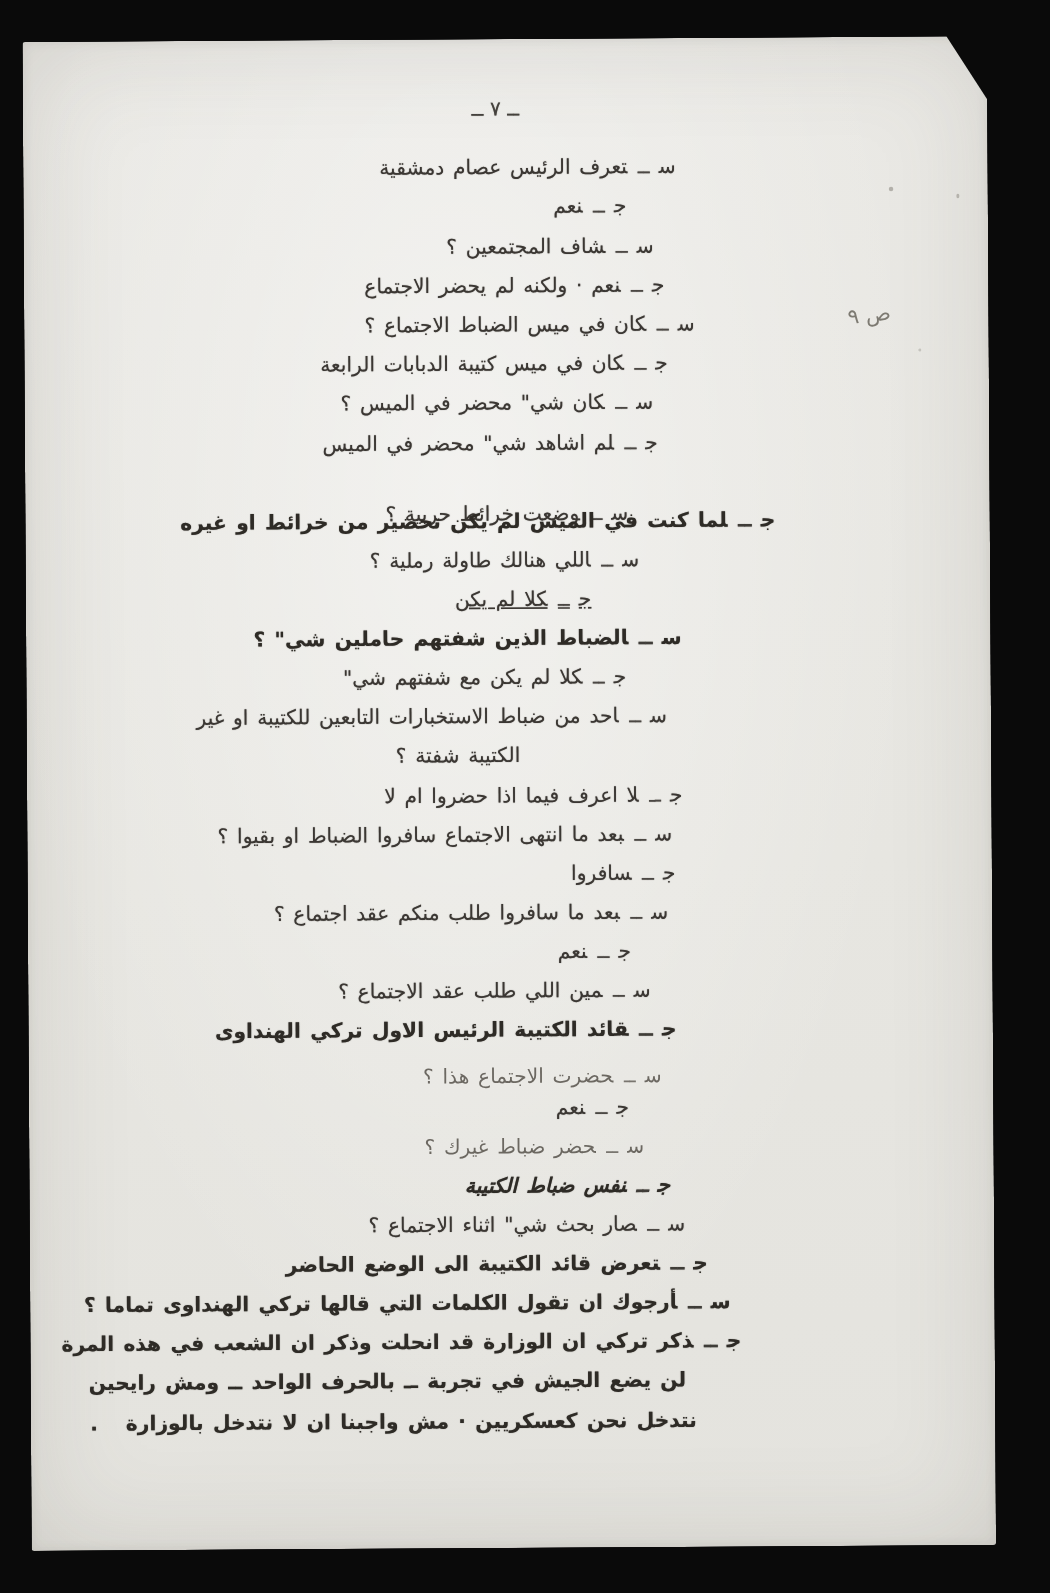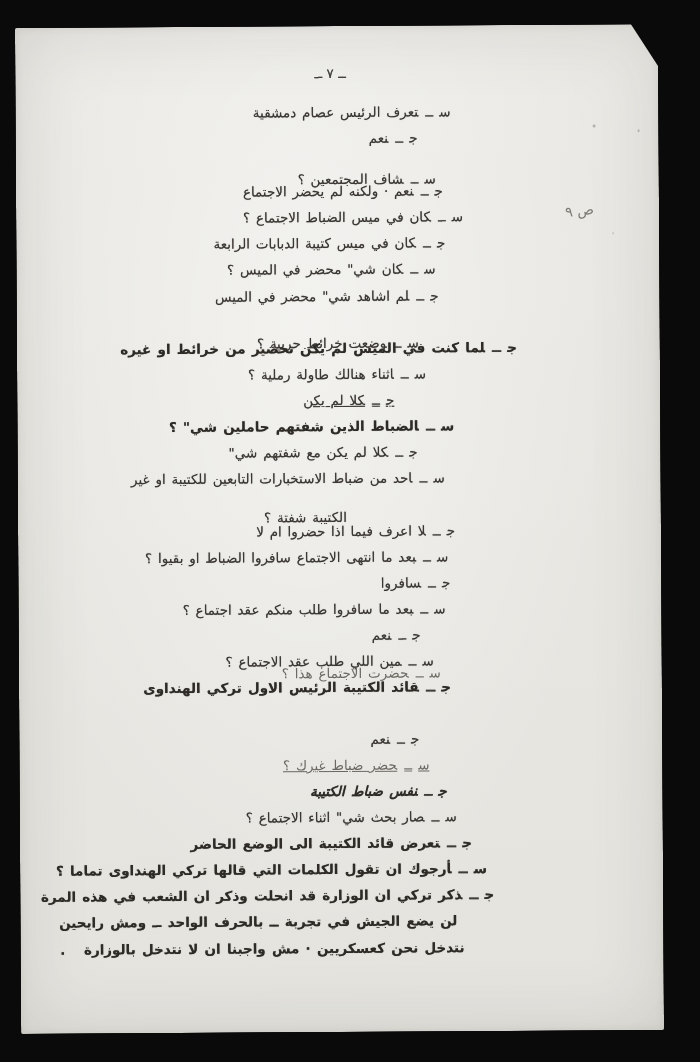--- a/index.html
+++ b/index.html
@@ -49,44 +49,44 @@
 <div class="scan">
   <div class="paper">
     <div class="page-number">ــ ٧ ــ</div>
     <div class="margin-note">ص ٩</div>
     <div class="speck s1"></div>
     <div class="speck s2"></div>
     <div class="speck s3"></div>
     <div id="transcript">
         <div class="line" style="top: 77px; right: 208px;"><span class="spk">س</span><span class="dash">ــ</span><span class="txt">تعرف الرئيس عصام دمشقية</span></div>
         <div class="line" style="top: 103px; right: 241px;"><span class="spk">ج</span><span class="dash">ــ</span><span class="txt">نعم</span></div>
-        <div class="line" style="top: 144px; right: 223px;"><span class="spk">س</span><span class="dash">ــ</span><span class="txt">شاف المجتمعين ؟</span></div>
+        <div class="line" style="top: 130px; right: 223px;"><span class="spk">س</span><span class="dash">ــ</span><span class="txt">شاف المجتمعين ؟</span></div>
         <div class="line" style="top: 156px; right: 216px;"><span class="spk">ج</span><span class="dash">ــ</span><span class="txt">نعم · ولكنه لم يحضر الاجتماع</span></div>
         <div class="line" style="top: 182px; right: 196px;"><span class="spk">س</span><span class="dash">ــ</span><span class="txt">كان في ميس الضباط الاجتماع ؟</span></div>
         <div class="line" style="top: 208px; right: 214px;"><span class="spk">ج</span><span class="dash">ــ</span><span class="txt">كان في ميس كتيبة الدبابات الرابعة</span></div>
         <div class="line" style="top: 234px; right: 224px;"><span class="spk">س</span><span class="dash">ــ</span><span class="txt">كان شي" محضر في الميس ؟</span></div>
         <div class="line" style="top: 261px; right: 221px;"><span class="spk">ج</span><span class="dash">ــ</span><span class="txt">لم اشاهد شي" محضر في الميس</span></div>
         <div class="line" style="top: 287px; right: 241px; margin-top: 21px;"><span class="spk">س</span><span class="dash">ــ</span><span class="txt">وضعت خرائط حربية ؟</span></div>
         <div class="line bold" style="top: 313px; right: 143px;"><span class="spk">ج</span><span class="dash">ــ</span><span class="txt">لما كنت في الميس لم يكن تحضير من خرائط او غيره</span></div>
-        <div class="line" style="top: 339px; right: 234px;"><span class="spk">س</span><span class="dash">ــ</span><span class="txt">اثناء هنالك طاولة رملية ؟</span></div>
+        <div class="line" style="top: 339px; right: 234px;"><span class="spk">س</span><span class="dash">ــ</span><span class="txt">اللي هنالك طاولة رملية ؟</span></div>
         <div class="line" style="top: 365px; right: 266px; text-decoration: underline;"><span class="spk">ج</span><span class="dash">ــ</span><span class="txt">كلا لم يكن</span></div>
         <div class="line bold" style="top: 391px; right: 206px;"><span class="spk">س</span><span class="dash">ــ</span><span class="txt">الضباط الذين شفتهم  حاملين شي" ؟</span></div>
         <div class="line" style="top: 417px; right: 243px;"><span class="spk">ج</span><span class="dash">ــ</span><span class="txt">كلا لم يكن مع شفتهم شي"</span></div>
         <div class="line" style="top: 443px; right: 216px;"><span class="spk">س</span><span class="dash">ــ</span><span class="txt">احد من ضباط الاستخبارات التابعين للكتيبة او غير</span></div>
-        <div class="line" style="top: 482px; right: 314px;"><span class="txt">الكتيبة شفتة ؟</span></div>
+        <div class="line" style="top: 469px; right: 314px;"><span class="txt">الكتيبة شفتة ؟</span></div>
         <div class="line" style="top: 496px; right: 206px;"><span class="spk">ج</span><span class="dash">ــ</span><span class="txt">لا اعرف فيما اذا حضروا ام لا</span></div>
         <div class="line" style="top: 522px; right: 213px;"><span class="spk">س</span><span class="dash">ــ</span><span class="txt">بعد ما انتهى الاجتماع سافروا الضباط او بقيوا ؟</span></div>
         <div class="line" style="top: 548px; right: 211px;"><span class="spk">ج</span><span class="dash">ــ</span><span class="txt">سافروا</span></div>
         <div class="line" style="top: 574px; right: 216px;"><span class="spk">س</span><span class="dash">ــ</span><span class="txt">بعد ما سافروا طلب منكم عقد اجتماع ؟</span></div>
         <div class="line" style="top: 600px; right: 241px;"><span class="spk">ج</span><span class="dash">ــ</span><span class="txt">نعم</span></div>
         <div class="line" style="top: 626px; right: 228px;"><span class="spk">س</span><span class="dash">ــ</span><span class="txt">مين اللي طلب عقد الاجتماع ؟</span></div>
         <div class="line bold" style="top: 652px; right: 211px;"><span class="spk">ج</span><span class="dash">ــ</span><span class="txt">قائد الكتيبة الرئيس الاول تركي الهنداوى</span></div>
-        <div class="line faint" style="top: 638px; right: 221px;"><span class="spk">س</span><span class="dash">ــ</span><span class="txt">حضرت الاجتماع هذا ؟</span></div>
+        <div class="line faint" style="top: 683px; right: 221px;"><span class="spk">س</span><span class="dash">ــ</span><span class="txt">حضرت الاجتماع هذا ؟</span></div>
         <div class="line" style="top: 704px; right: 243px;"><span class="spk">ج</span><span class="dash">ــ</span><span class="txt">نعم</span></div>
-        <div class="line faint" style="top: 730px; right: 233px; text-decoration: underline;"><span class="spk">س</span><span class="dash">ــ</span><span class="txt">حضر ضباط غيرك ؟</span></div>
+        <div class="line faint" style="top: 730px; right: 233px;"><span class="spk">س</span><span class="dash">ــ</span><span class="txt">حضر ضباط غيرك ؟</span></div>
         <div class="line bold" style="top: 756px; right: 216px; font-style: italic;"><span class="spk">ج</span><span class="dash">ــ</span><span class="txt">نفس ضباط الكتيبة</span></div>
         <div class="line" style="top: 782px; right: 206px;"><span class="spk">س</span><span class="dash">ــ</span><span class="txt">صار بحث شي" اثناء الاجتماع ؟</span></div>
         <div class="line bold" style="top: 808px; right: 191px;"><span class="spk">ج</span><span class="dash">ــ</span><span class="txt">تعرض قائد الكتيبة الى الوضع الحاضر</span></div>
         <div class="line bold" style="top: 834px; right: 176px;"><span class="spk">س</span><span class="dash">ــ</span><span class="txt">أرجوك ان تقول الكلمات التي قالها تركي الهنداوى تماما ؟</span></div>
         <div class="line bold" style="top: 860px; right: 169px;"><span class="spk">ج</span><span class="dash">ــ</span><span class="txt">ذكر تركي ان الوزارة قد انحلت وذكر ان الشعب في هذه المرة</span></div>
         <div class="line bold" style="top: 886px; right: 206px;"><span class="txt">لن يضع الجيش في تجربة ــ بالحرف الواحد ــ ومش رايحين</span></div>
         <div class="line bold" style="top: 913px; right: 199px;"><span class="txt">نتدخل نحن كعسكريين · مش واجبنا ان لا نتدخل بالوزارة&nbsp;&nbsp;&nbsp;.</span></div>
       </div>
   </div>
 </div>

